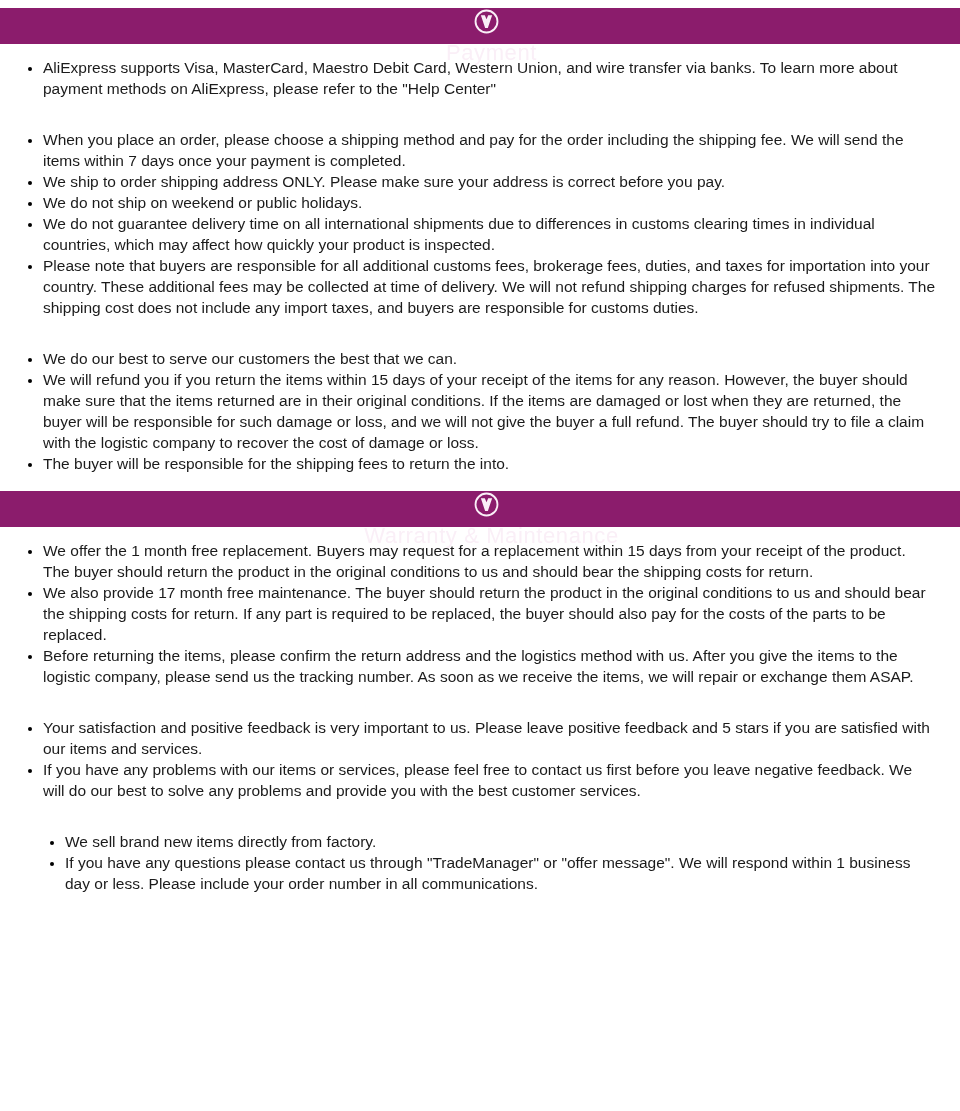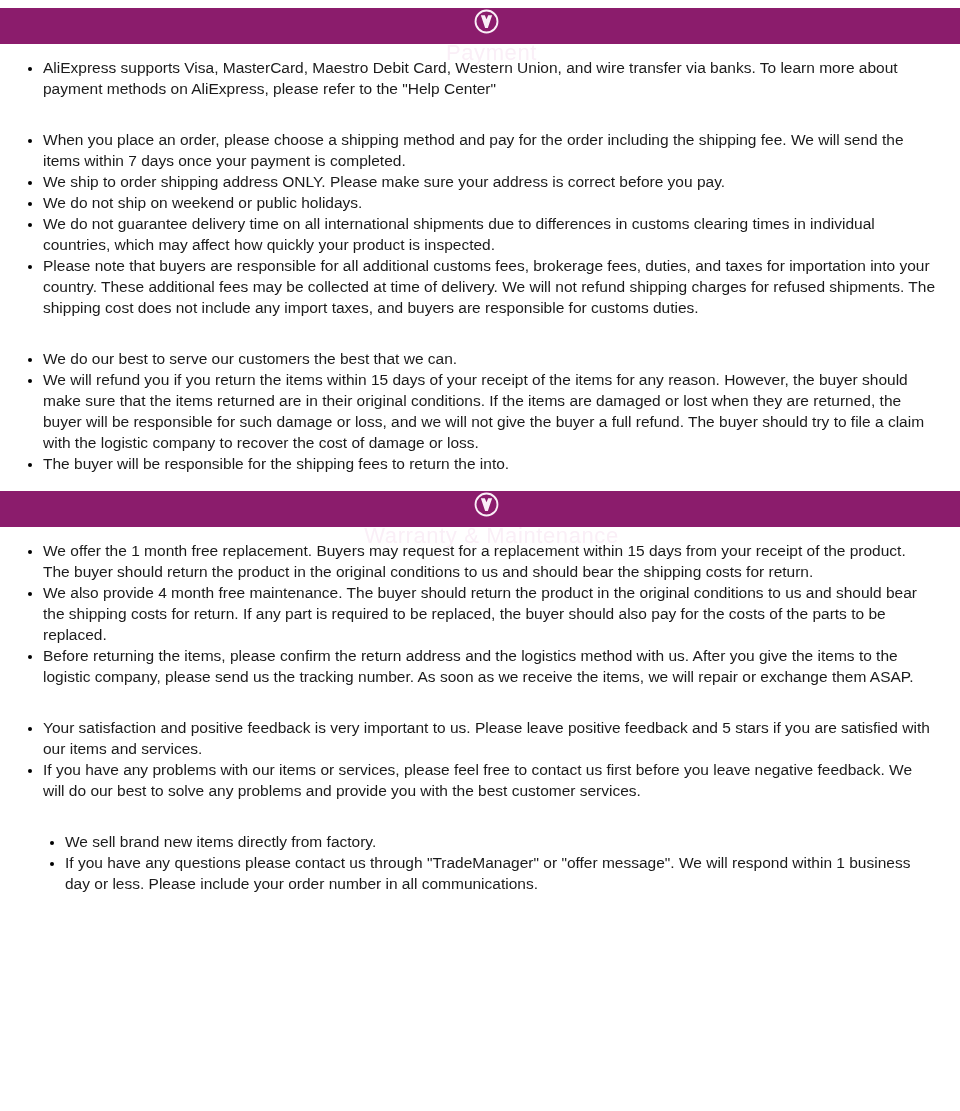--- a/index.html
+++ b/index.html
@@ -110,21 +110,21 @@
   <div class="section">
     <div class="section-header">
       <svg class="hdr-icon" style="color:var(--header-fg)">
           <use href="#v-circle"></use>
         </svg>
       <span class="hdr-title">Warranty &amp; Maintenance</span>
     </div>
     <div class="section-body">
       <ul>
           <li>We offer the 1 month free replacement.  Buyers may request for a replacement within 15 days from your receipt of the product. The buyer should return the product in the original conditions to us and should bear the shipping costs for return.</li>
-          <li>We also provide 4 month free maintenance.  The buyer should return the product in the original conditions to us and should bear the shipping costs for return.  If any part is required to be replaced, the buyer should also pay for the costs of the parts to be replaced.</li>
+          <li>We also provide 17 month free maintenance.  The buyer should return the product in the original conditions to us and should bear the shipping costs for return.  If any part is required to be replaced, the buyer should also pay for the costs of the parts to be replaced.</li>
           <li>Before returning the items, please confirm the return address and the logistics method with us. After you give the items to the logistic company, please send us the tracking number.  As soon as we receive the items, we will repair or exchange them ASAP.</li>
         </ul>
     </div>
   </div>
 
   <div class="section">
     <div class="section-body">
       <ul>
           <li>Your satisfaction and positive feedback is very important to us.  Please leave positive feedback and 5 stars if you are satisfied with our items and services.</li>
           <li>If you have any problems with our items or services, please feel free to contact us first before you leave negative feedback.  We will do our best to solve any problems and provide you with the best customer services.</li>

